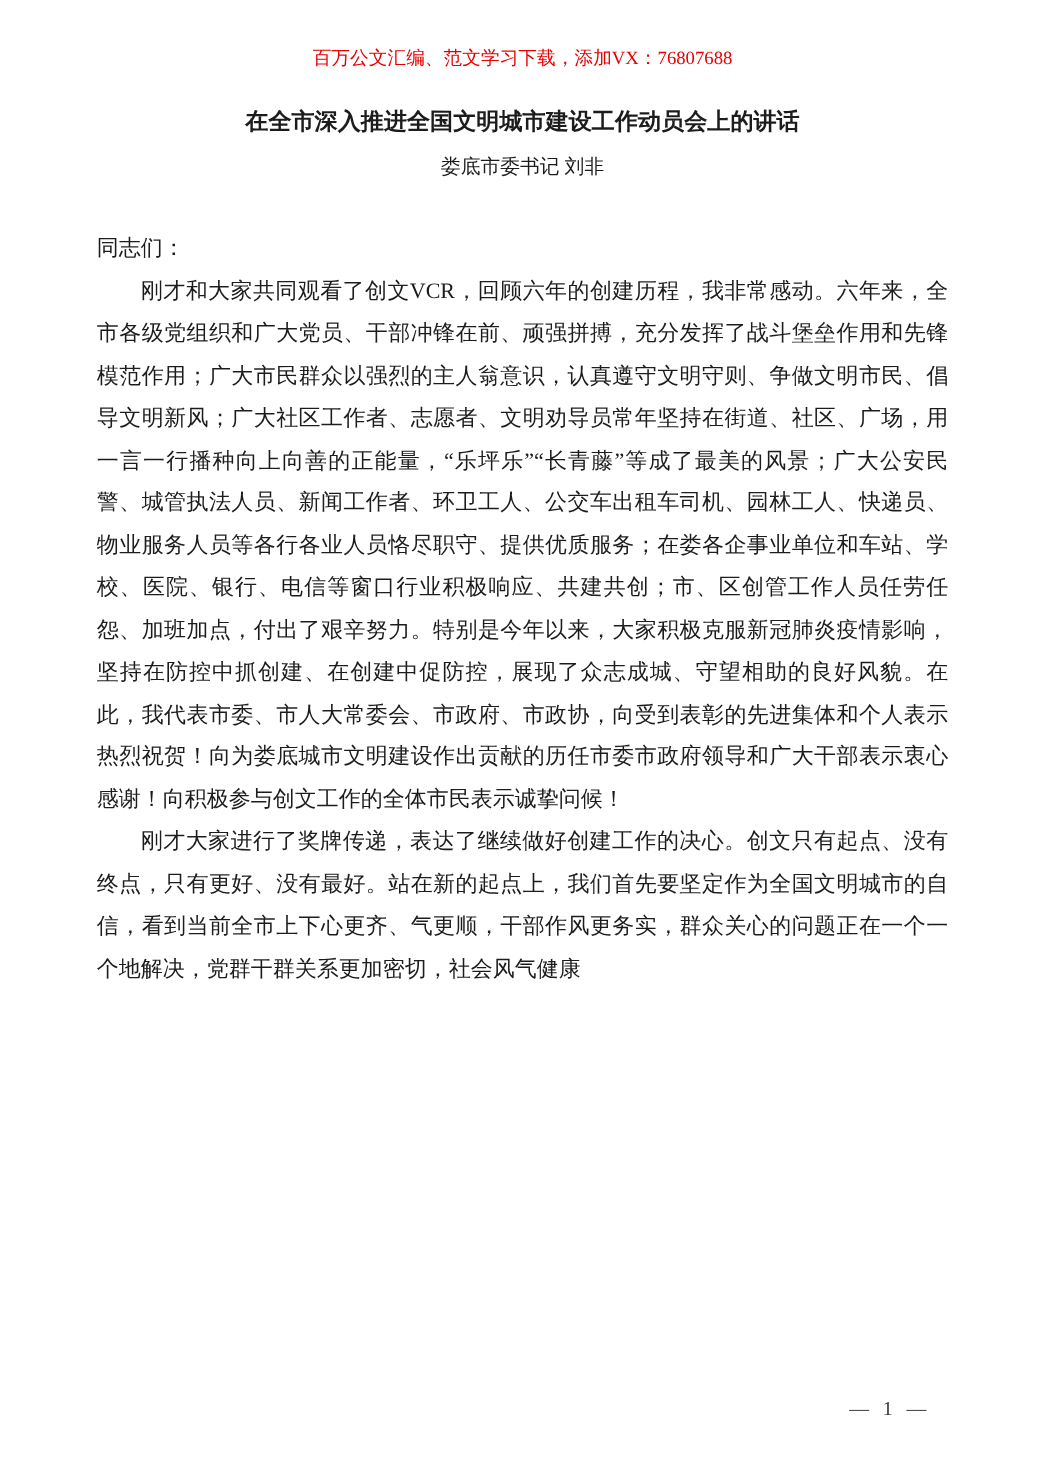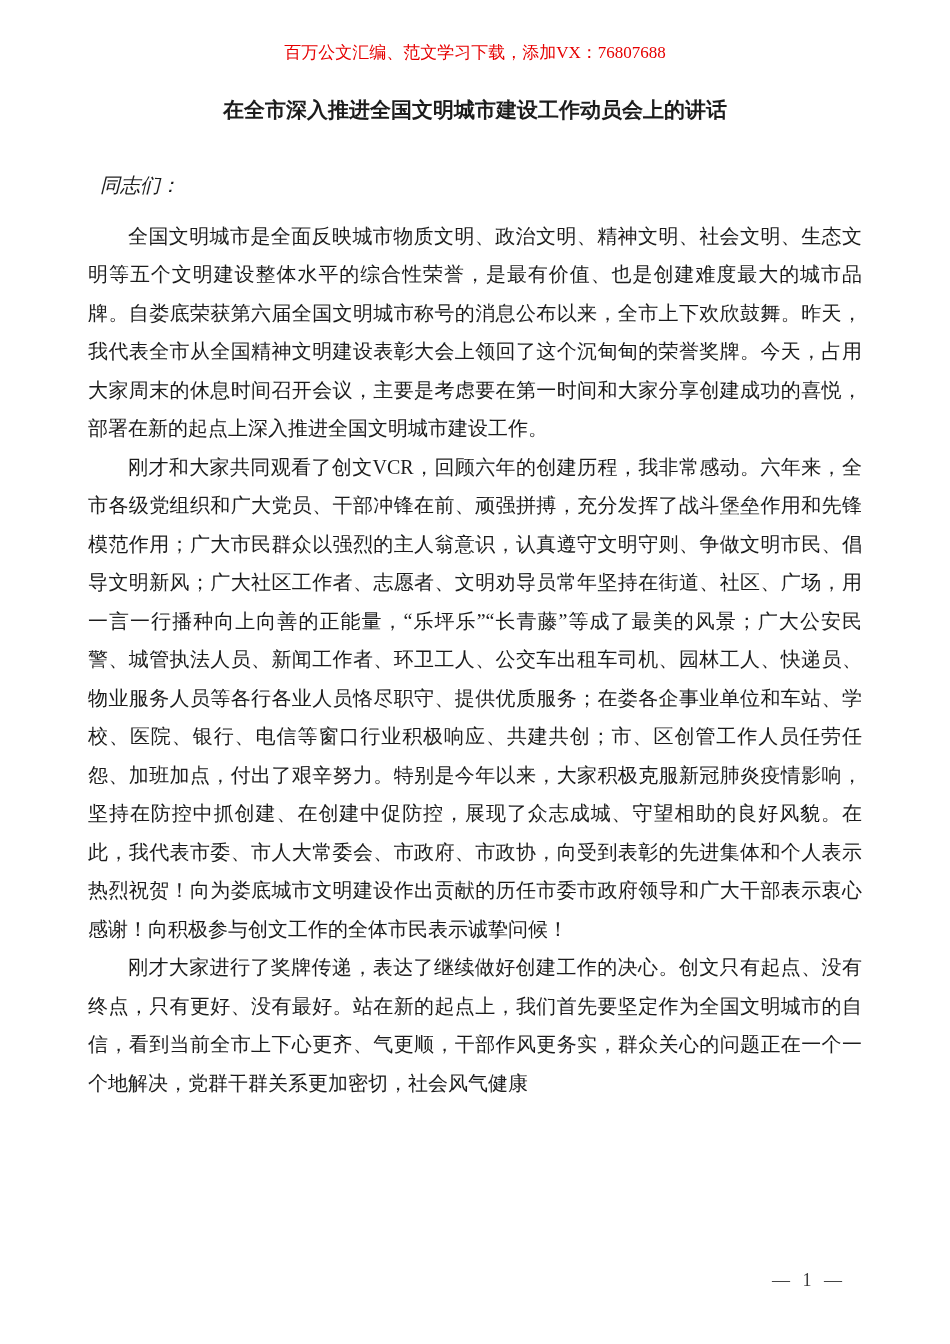--- a/index.html
+++ b/index.html
@@ -45,23 +45,22 @@
     margin-top: 15px;
   }
   .body-text {
     margin-top: 44px;
     font-size: 20px;
     line-height: 38.5px;
     text-align: justify;
     text-justify: inter-ideograph;
   }
   .salutation {
-    margin: 12px;
+    margin: 0;
     text-indent: 0;
-    font-style: italic;
   }
   .para {
     margin: 0;
     text-indent: 2em;
   }
   .page-num {
     position: absolute;
     right: 104px;
     bottom: 22px;
     font-size: 18px;
@@ -72,24 +71,24 @@
 </style>
 </head>
 <body>
 
 <div class="page">
 
   <div class="promo">百万公文汇编、范文学习下载，添加VX：76807688</div>
 
   <div class="doc-title">在全市深入推进全国文明城市建设工作动员会上的讲话</div>
 
+  <div class="doc-author">娄底市委书记 刘非</div>
 
 
   <div class="body-text">
     <p class="salutation">同志们：</p>
-    <p class="para">全国文明城市是全面反映城市物质文明、政治文明、精神文明、社会文明、生态文明等五个文明建设整体水平的综合性荣誉，是最有价值、也是创建难度最大的城市品牌。自娄底荣获第六届全国文明城市称号的消息公布以来，全市上下欢欣鼓舞。昨天，我代表全市从全国精神文明建设表彰大会上领回了这个沉甸甸的荣誉奖牌。今天，占用大家周末的休息时间召开会议，主要是考虑要在第一时间和大家分享创建成功的喜悦，部署在新的起点上深入推进全国文明城市建设工作。</p>
     <p class="para">刚才和大家共同观看了创文VCR，回顾六年的创建历程，我非常感动。六年来，全市各级党组织和广大党员、干部冲锋在前、顽强拼搏，充分发挥了战斗堡垒作用和先锋模范作用；广大市民群众以强烈的主人翁意识，认真遵守文明守则、争做文明市民、倡导文明新风；广大社区工作者、志愿者、文明劝导员常年坚持在街道、社区、广场，用一言一行播种向上向善的正能量，“乐坪乐”“长青藤”等成了最美的风景；广大公安民警、城管执法人员、新闻工作者、环卫工人、公交车出租车司机、园林工人、快递员、物业服务人员等各行各业人员恪尽职守、提供优质服务；在娄各企事业单位和车站、学校、医院、银行、电信等窗口行业积极响应、共建共创；市、区创管工作人员任劳任怨、加班加点，付出了艰辛努力。特别是今年以来，大家积极克服新冠肺炎疫情影响，坚持在防控中抓创建、在创建中促防控，展现了众志成城、守望相助的良好风貌。在此，我代表市委、市人大常委会、市政府、市政协，向受到表彰的先进集体和个人表示热烈祝贺！向为娄底城市文明建设作出贡献的历任市委市政府领导和广大干部表示衷心感谢！向积极参与创文工作的全体市民表示诚挚问候！</p>
     <p class="para">刚才大家进行了奖牌传递，表达了继续做好创建工作的决心。创文只有起点、没有终点，只有更好、没有最好。站在新的起点上，我们首先要坚定作为全国文明城市的自信，看到当前全市上下心更齐、气更顺，干部作风更务实，群众关心的问题正在一个一个地解决，党群干群关系更加密切，社会风气健康</p>
   </div>
 
   <div class="page-num">— 1 —</div>
 
 </div>
 
 </body></html>

